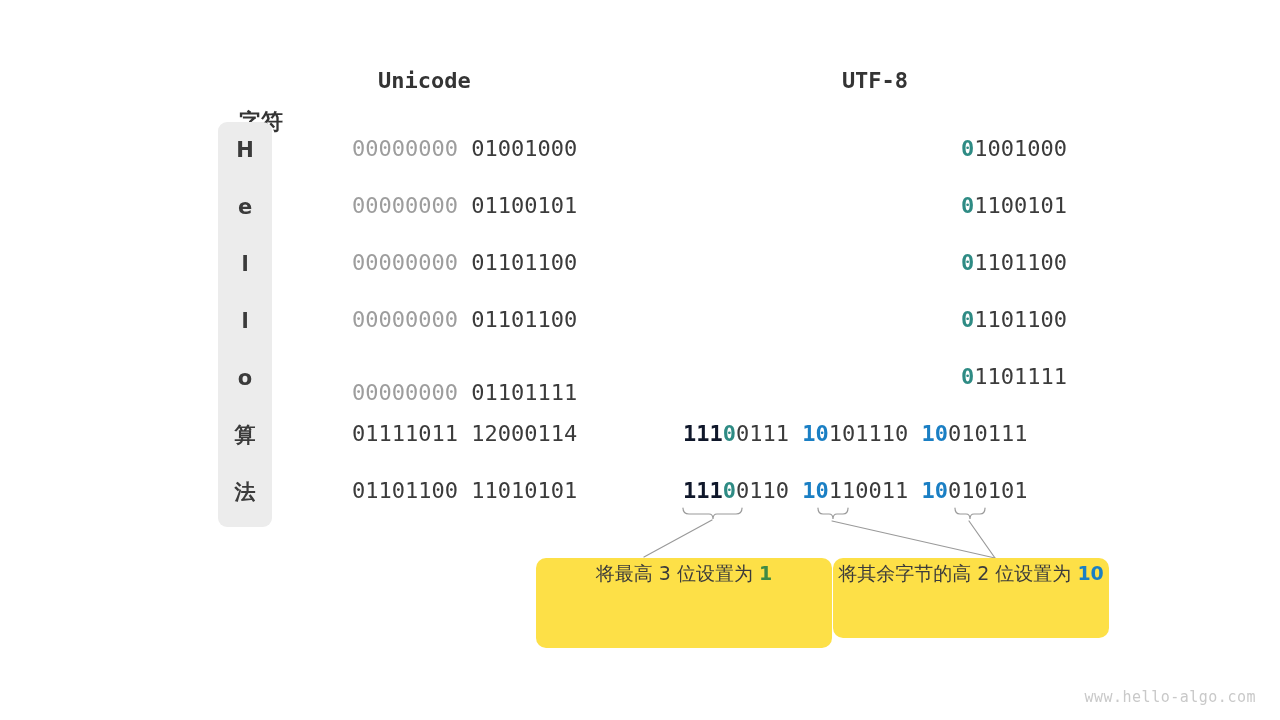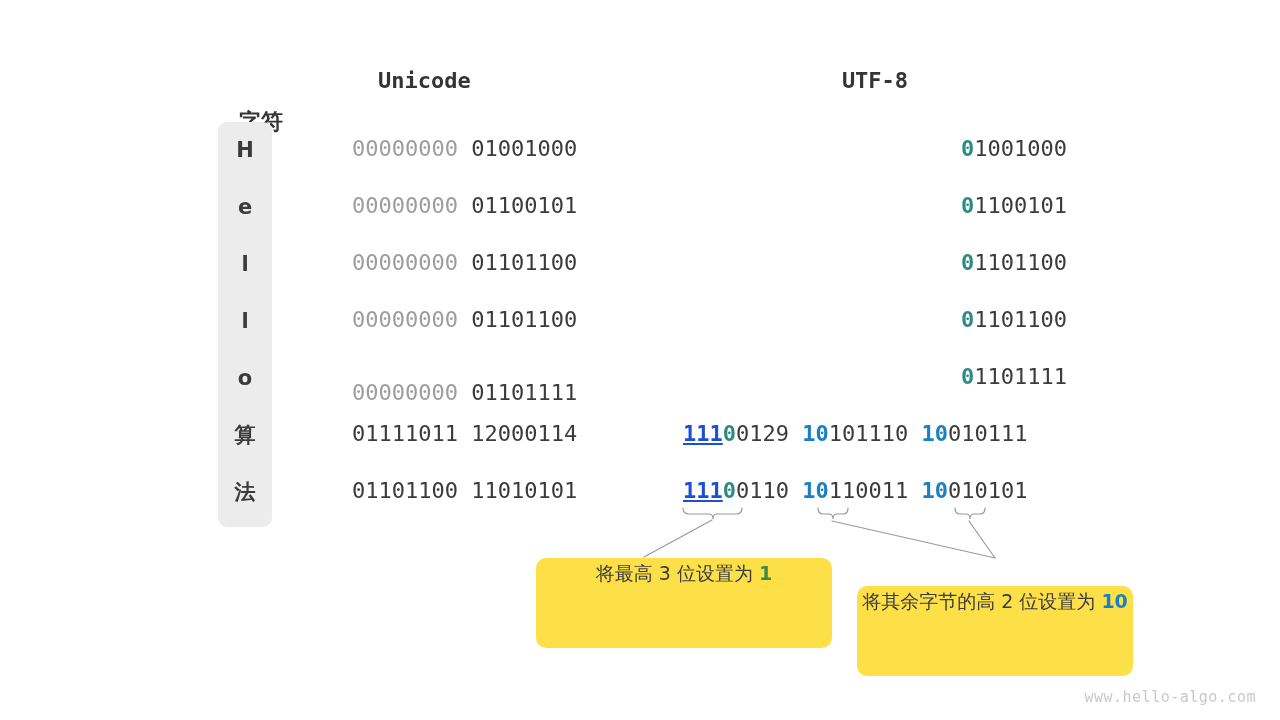--- a/index.html
+++ b/index.html
@@ -37,34 +37,34 @@
   .bin{
     position:absolute;
     font-family:"DejaVu Sans Mono","Liberation Mono",monospace;
     font-size:22px;color:#3b3b3b;white-space:pre;
   }
   .uni{left:352px;top:0;width:254px;text-align:left;}
   .utf8-single{left:867px;top:0;width:200px;text-align:right;}
   .utf8-multi{left:683px;top:0;text-align:left;}
 
   .dim{color:#9d9d9d;}
-  .seg-green{color:#1d4ed8;font-weight:bold;text-decoration:underline;}
+  .seg-green{color:#0f172a;font-weight:bold;}
   .seg-teal{color:#2e8b84;font-weight:bold;}
   .seg-blue{color:#1a7fc4;font-weight:bold;}
   .seg-plain{color:#3b3b3b;font-weight:normal;}
 
   
   .callout{
     position:absolute;background:#fde047;border-radius:10px;
     display:flex;justify-content:center;
     font-size:19px;color:#3b3b3b;line-height:30px;
     font-family:"DejaVu Sans","Liberation Sans",sans-serif;
   }
   #callout-1{left:536px;top:558px;width:296px;height:90px;}
-  #callout-2{left:857px;top:558px;width:276px;height:90px;margin-top:28px;}
+  #callout-2{left:833px;top:558px;width:276px;height:80px;}
   .callout .line{text-align:center;white-space:pre;}
   .cg{color:#3f8a45;font-weight:bold;}
   .cb{color:#1a7fc4;font-weight:bold;}
 
   
   #connectors{position:absolute;left:0;top:0;width:1280px;height:720px;pointer-events:none;}
 
   
   #watermark{
     position:absolute;right:24px;bottom:14px;
@@ -96,21 +96,21 @@
       <div class="bin utf8-single" style="top: 136px;"><span class="seg-teal">0</span><span class="seg-plain">1001000</span></div>
       <div class="bin uni" style="top: 193px;"><span class="dim">00000000</span><span class="seg-plain"> </span><span class="seg-plain">01100101</span></div>
       <div class="bin utf8-single" style="top: 193px;"><span class="seg-teal">0</span><span class="seg-plain">1100101</span></div>
       <div class="bin uni" style="top: 250px;"><span class="dim">00000000</span><span class="seg-plain"> </span><span class="seg-plain">01101100</span></div>
       <div class="bin utf8-single" style="top: 250px;"><span class="seg-teal">0</span><span class="seg-plain">1101100</span></div>
       <div class="bin uni" style="top: 307px;"><span class="dim">00000000</span><span class="seg-plain"> </span><span class="seg-plain">01101100</span></div>
       <div class="bin utf8-single" style="top: 307px;"><span class="seg-teal">0</span><span class="seg-plain">1101100</span></div>
       <div class="bin uni" style="top: 380px;"><span class="dim">00000000</span><span class="seg-plain"> </span><span class="seg-plain">01101111</span></div>
       <div class="bin utf8-single" style="top: 364px;"><span class="seg-teal">0</span><span class="seg-plain">1101111</span></div>
       <div class="bin uni" style="top: 421px;"><span class="seg-plain">01111011</span><span class="seg-plain"> </span><span class="seg-plain">12000114</span></div>
-      <div class="bin utf8-multi" style="top: 421px;"><span class="seg-green">111</span><span class="seg-teal">0</span><span class="seg-plain">0129</span><span class="seg-plain"> </span><span class="seg-blue">10</span><span class="seg-plain">101110</span><span class="seg-plain"> </span><span class="seg-blue">10</span><span class="seg-plain">010111</span></div>
+      <div class="bin utf8-multi" style="top: 421px;"><span class="seg-green">111</span><span class="seg-teal">0</span><span class="seg-plain">0111</span><span class="seg-plain"> </span><span class="seg-blue">10</span><span class="seg-plain">101110</span><span class="seg-plain"> </span><span class="seg-blue">10</span><span class="seg-plain">010111</span></div>
       <div class="bin uni" style="top: 478px;"><span class="seg-plain">01101100</span><span class="seg-plain"> </span><span class="seg-plain">11010101</span></div>
       <div class="bin utf8-multi" style="top: 478px;"><span class="seg-green">111</span><span class="seg-teal">0</span><span class="seg-plain">0110</span><span class="seg-plain"> </span><span class="seg-blue">10</span><span class="seg-plain">110011</span><span class="seg-plain"> </span><span class="seg-blue">10</span><span class="seg-plain">010101</span></div>
     </div>
 
   <svg id="connectors" viewBox="0 0 1280 720" xmlns="http://www.w3.org/2000/svg">
     <g fill="none" stroke="#9a9a9a" stroke-width="1.2" stroke-linecap="round">
 
       <path d="M683,508 q0,6 6,6 L709,514 q4,0 4,5 q0,-5 4,-5 L736,514 q6,0 6,-6"></path>
 
       <path d="M818,508 q0,6 5,6 L829,514 q4,0 4,5 q0,-5 4,-5 L843,514 q5,0 5,-6"></path>

